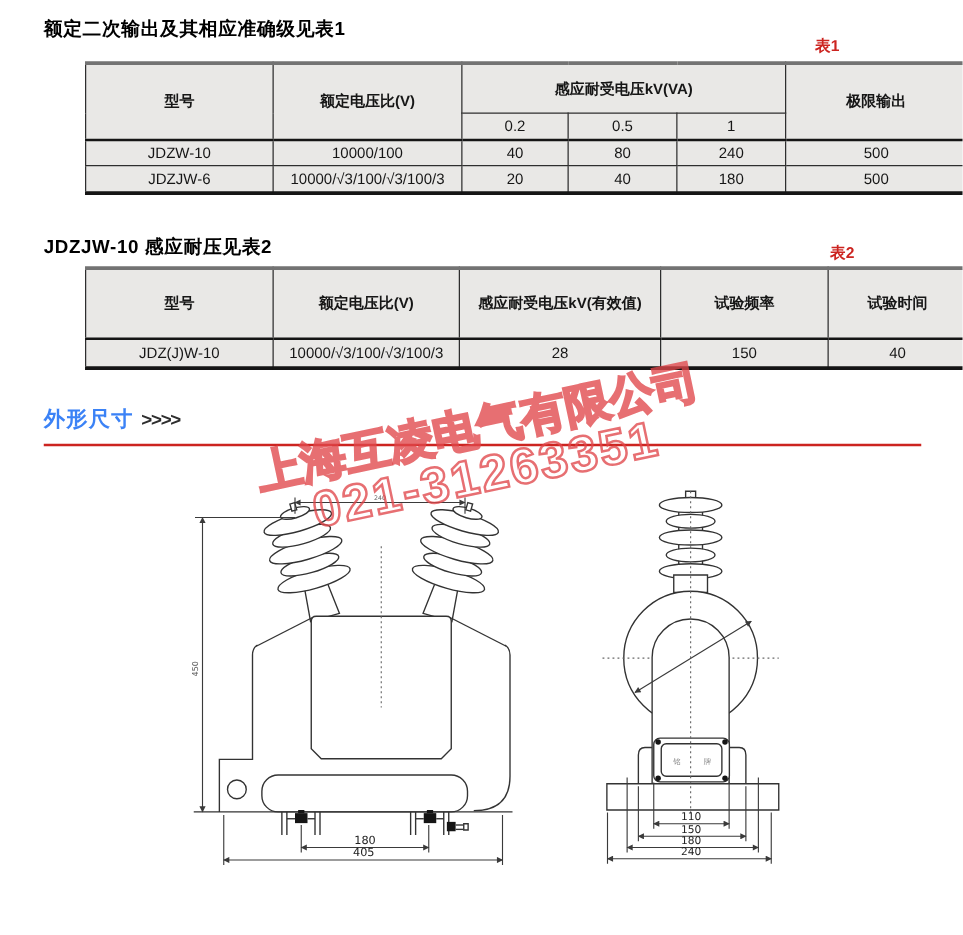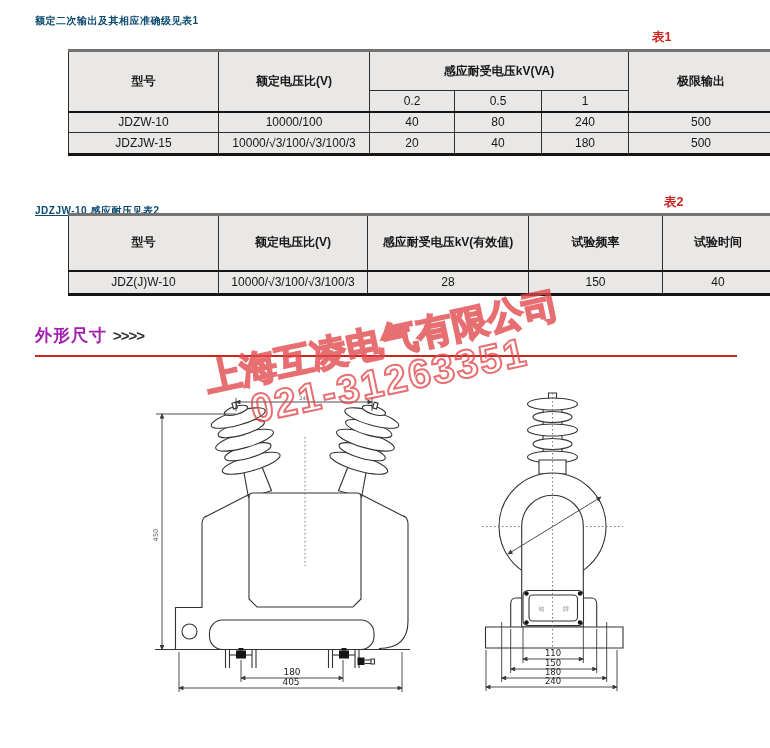--- a/index.html
+++ b/index.html
@@ -2,31 +2,31 @@
 <html><head>
 <meta charset="utf-8">
 <style>
   html,body{margin:0;padding:0;}
   body{
     width:770px;height:748px;position:relative;background:#ffffff;overflow:hidden;
     font-family:"Liberation Sans","DejaVu Sans",sans-serif;color:#1c1c1c;
   }
   .abs{position:absolute;}
   
-  .sec-title{font-size:10px;font-weight:bold;color:#0c4a6e;letter-spacing:.5px;}
+  .sec-title{font-size:15px;font-weight:bold;color:#000000;letter-spacing:.5px;}
   .tbl-label{font-size:12.5px;font-weight:bold;color:#cc2420;width:60px;}
   
   table.dtable{position:absolute;border-collapse:collapse;table-layout:fixed;
     border-top:3px solid #737373;border-bottom:3px solid #151515;margin-left:35px;}
   table.dtable td{border:1px solid #2e2e2e;background:#e9e8e6;text-align:center;
     vertical-align:middle;font-size:12px;color:#161616;padding:0 2px;}
   table.dtable td.hd{font-weight:bold;}
   tr.divide td{border-top:2px solid #151515;}
   
-  .sec3-title{font-size:17px;font-weight:bold;color:#a21caf;letter-spacing:1px;}
+  .sec3-title{font-size:17px;font-weight:bold;color:#3b82f6;letter-spacing:1px;}
   .sec3-arrows{font-size:15px;font-weight:bold;color:#2e2e2e;letter-spacing:-1px;margin-left:6px;}
   .red-rule{height:2px;background:#cc2420;}
   
   .wm{pointer-events:none;color:transparent;-webkit-text-stroke:2px rgba(224,70,74,.78);
       font-weight:bold;white-space:nowrap;z-index:50;}
   .wm1{font-size:36px;transform:rotate(-12deg);letter-spacing:0;}
   .wm2{font-size:40px;transform:rotate(-12deg);letter-spacing:2px;}
   
   svg{position:absolute;}
   svg path,svg line,svg rect,svg ellipse,svg circle{vector-effect:non-scaling-stroke;}
@@ -70,31 +70,31 @@
   </tr>
   <tr class="divide" style="height:21px">
     <td>JDZW-10</td>
     <td>10000/100</td>
     <td>40</td>
     <td>80</td>
     <td>240</td>
     <td>500</td>
   </tr>
   <tr style="height:22px">
-    <td>JDZJW-15</td>
+    <td>JDZJW-6</td>
     <td>10000/√3/100/√3/100/3</td>
     <td>20</td>
     <td>40</td>
     <td>180</td>
     <td>500</td>
   </tr>
   </tbody>
 </table>
 
-<div class="abs sec-title" style="left:35px;top:204px;text-decoration:underline;">JDZJW-10 感应耐压见表2</div>
+<div class="abs sec-title" style="left:35px;top:188px;">JDZJW-10 感应耐压见表2</div>
 <div class="abs tbl-label" style="left:664px;top:194px;">表2</div>
 
 <table class="dtable" style="left:33px;top:213px;width:705px;">
   <colgroup>
     <col style="width:150px">
       <col style="width:149px">
       <col style="width:161px">
     <col style="width:134px">
       <col style="width:111px">
   </colgroup>

